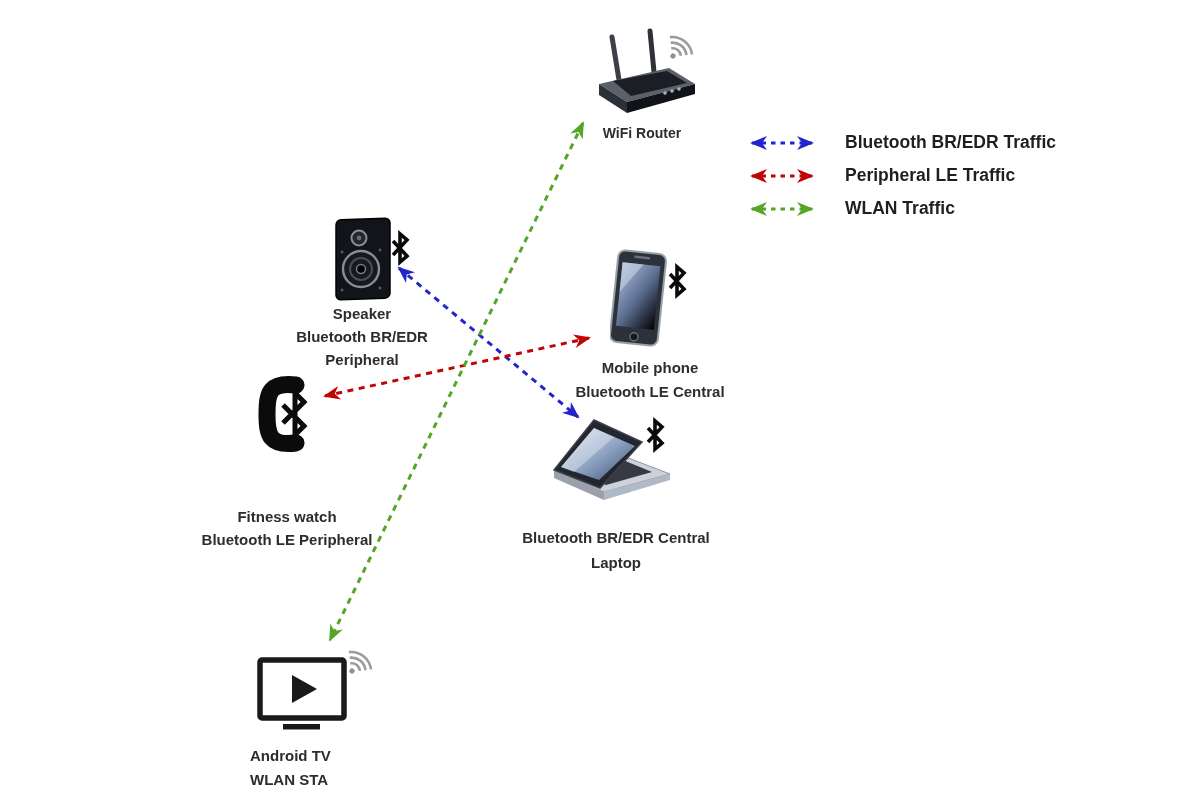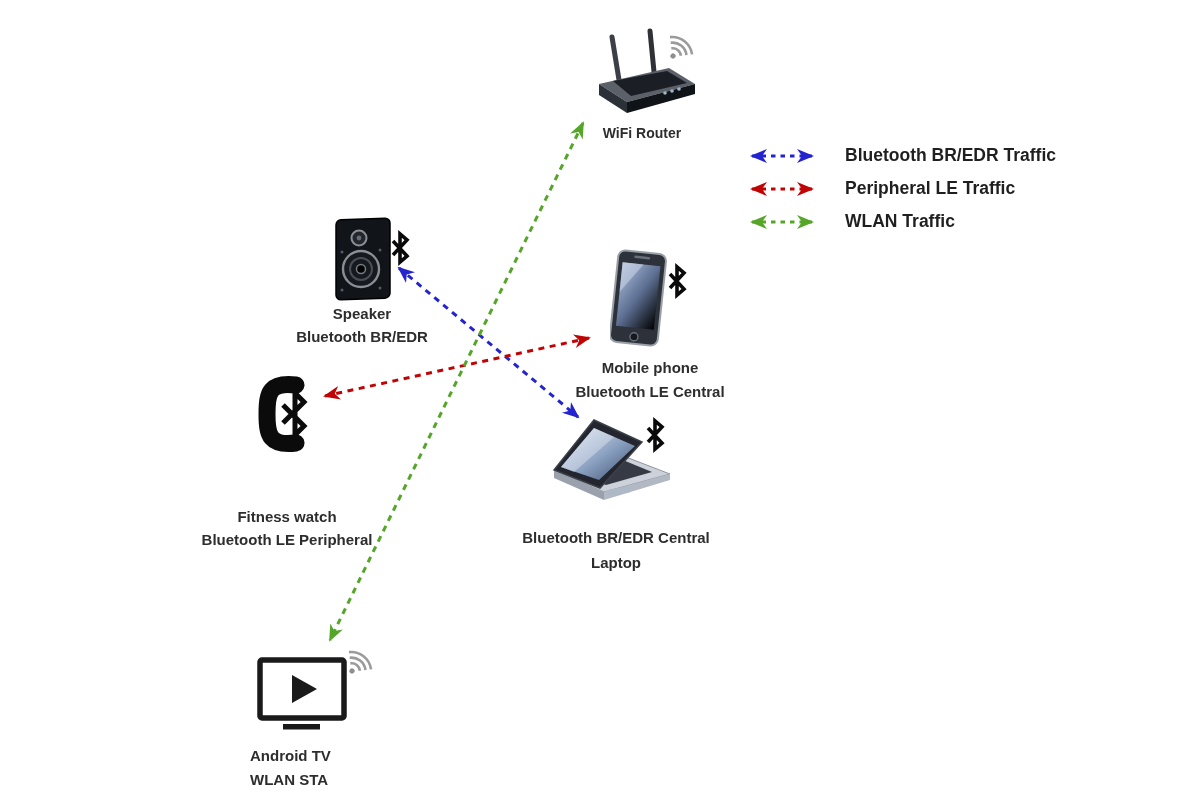--- a/index.html
+++ b/index.html
@@ -16,21 +16,21 @@
                 font-size:15px; line-height:23px; text-align:center; }
   .node-label div { white-space:nowrap; }
 
   .lbl-router  { left:562px; top:120px; width:160px; line-height:27px; font-size:14px; }
   .lbl-speaker { left:270px; top:302px; width:184px; }
   .lbl-phone   { left:548px; top:356px; width:204px; line-height:24px; }
   .lbl-watch   { left:175px; top:457px; width:224px;margin-top:48px; }
   .lbl-laptop  { left:505px; top:525px; width:222px; line-height:25px; }
   .lbl-tv      { left:250px; top:744px; width:150px; text-align:left; line-height:24px; }
 
-  .legend { position:absolute; left:736px; top:139px; z-index:2; }
+  .legend { position:absolute; left:736px; top:126px; z-index:2; }
   .legend-row { display:flex; align-items:center; height:33px; }
   .legend-label { margin-left:17px; color:#1f1f1f; font-weight:700; font-size:17.5px; white-space:nowrap; }
 </style>
 </head>
 <body>
 
 <div class="canvas">
 
   <svg width="0" height="0" style="position:absolute" aria-hidden="true">
     <defs>
@@ -106,20 +106,21 @@
       <circle cx="28" cy="53" r="4.5" fill="#000" stroke="#777d85" stroke-width="1.5"></circle>
       <circle cx="9" cy="36" r="1.5" fill="#555b63"></circle>
       <circle cx="47" cy="34" r="1.5" fill="#555b63"></circle>
       <circle cx="9" cy="74" r="1.5" fill="#555b63"></circle>
       <circle cx="47" cy="72" r="1.5" fill="#555b63"></circle>
       <path d="M60,25 L74,40 L67,46 L67,18 L74,24 L60,39" fill="none" stroke="#0a0a0a" stroke-width="3.6"></path>
     </svg>
     <div class="node-label lbl-speaker">
       <div>Speaker</div>
       <div>Bluetooth BR/EDR</div>
+      <div>Peripheral</div>
     </div>
   </div>
 
   <div class="node">
     <svg class="node-icon" style="left:610px; top:246px;" width="80" height="104" viewBox="0 0 80 104">
       <defs>
         <linearGradient id="phoneScreen" x1="0" y1="0" x2="1" y2="1">
           <stop offset="0" stop-color="#aebfdd"></stop>
           <stop offset="0.5" stop-color="#5d6f92"></stop>
           <stop offset="1" stop-color="#2c3matrix850" stop-opacity="1"></stop>

